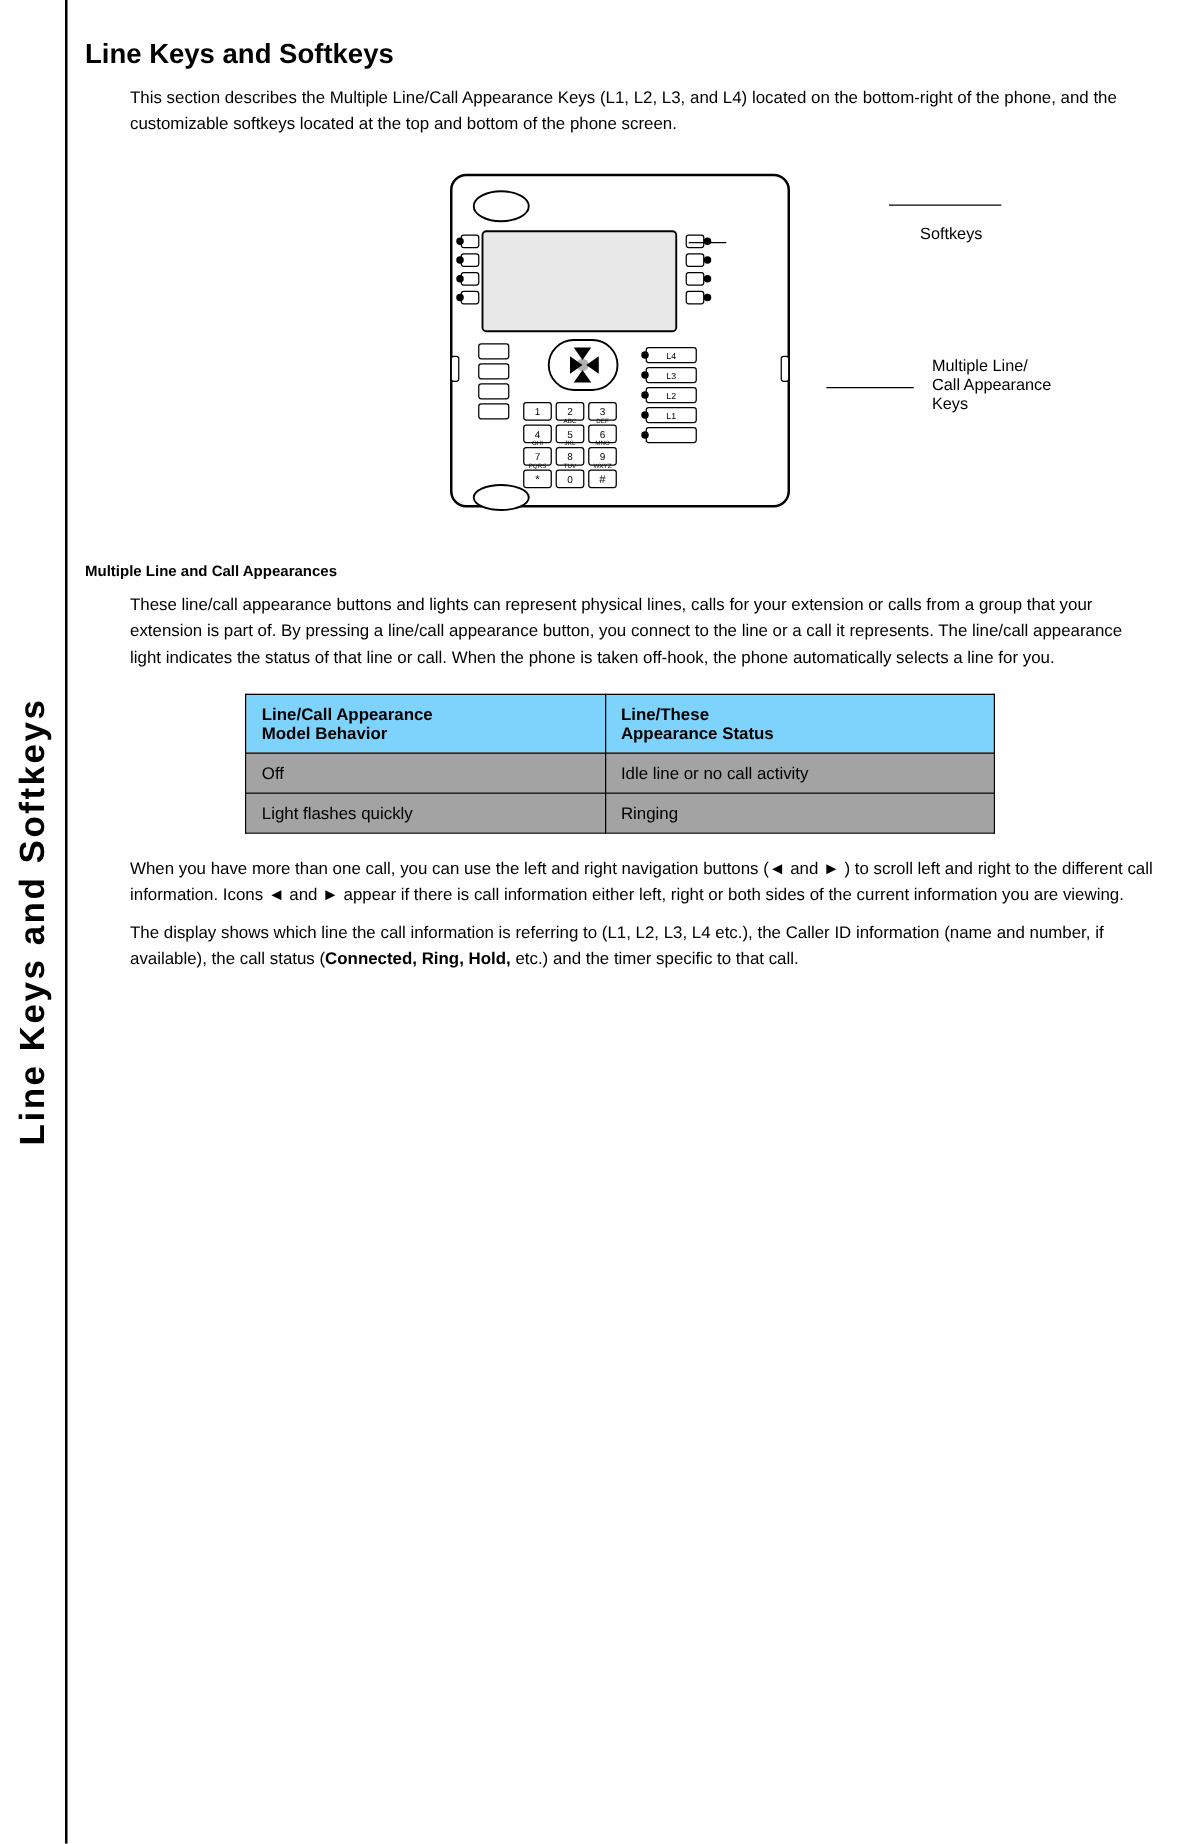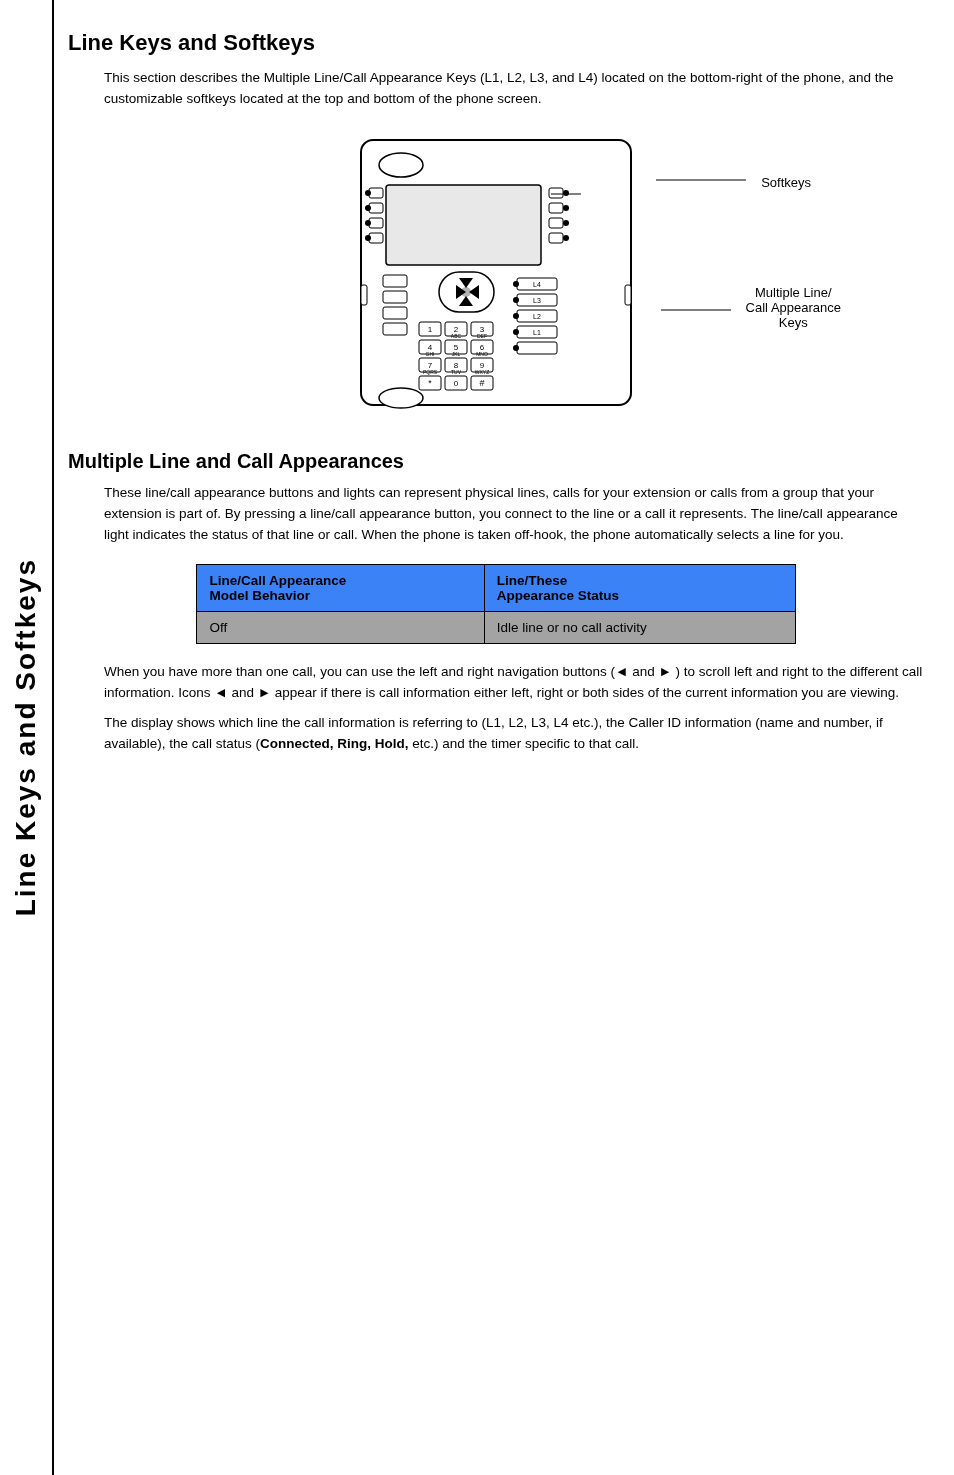--- a/index.html
+++ b/index.html
@@ -65,21 +65,21 @@
     .diagram-container {
       display: flex;
       justify-content: center;
       align-items: flex-start;
       margin: 20px 0 30px 0;
       position: relative;
     }
 
     
     .section-heading {
-      font-size: 20px;
+      font-size: 12px;
       font-weight: bold;
       margin-bottom: 10px;
       margin-top: 10px;
       color: #000;
     }
 
     
     .appearance-table {
       border-collapse: collapse;
       margin: 18px auto;
@@ -88,21 +88,21 @@
     }
     .appearance-table th,
     .appearance-table td {
       border: 1px solid #000;
       padding: 8px 12px;
       vertical-align: top;
       text-align: left;
     }
     .appearance-table th {
       font-weight: bold;
-      background: #3b82f6;
+      background: #7dd3fc;
     }
     .appearance-table td {
       background: #a3a3a3;
     }
 
     
     .page-footer {
       margin-top: 30px;
       font-size: 13.5px;
       color: #000;
@@ -236,28 +236,28 @@
         <circle cx="205" cy="218" r="3" fill="black"></circle>
 
         <line x1="240" y1="64" x2="270" y2="64" stroke="black" stroke-width="1"></line>
 
         <ellipse cx="90" cy="268" rx="22" ry="10" fill="white" stroke="black" stroke-width="1.5"></ellipse>
 
         <rect x="50" y="155" width="6" height="20" rx="2" fill="white" stroke="black" stroke-width="1"></rect>
         <rect x="314" y="155" width="6" height="20" rx="2" fill="white" stroke="black" stroke-width="1"></rect>
       </svg>
 
-      <div style="position:absolute; top:40px; right:-130px; display:flex; align-items:flex-end; gap:5px;">
+      <div style="position:absolute; top:24px; right:-130px; display:flex; align-items:center; gap:5px;flex-direction:column;">
         <svg width="100" height="20">
           <line x1="0" y1="10" x2="90" y2="10" stroke="black" stroke-width="1"></line>
         </svg>
         <span style="font-size:13px; white-space:nowrap;">Softkeys</span>
       </div>
 
-      <div style="position:absolute; top:155px; right:-160px; display:flex; align-items:flex-start; gap:5px;text-align:center;">
+      <div style="position:absolute; top:155px; right:-160px; display:flex; align-items:flex-start; gap:5px;">
         <svg width="80" height="50">
           <line x1="0" y1="25" x2="70" y2="25" stroke="black" stroke-width="1"></line>
         </svg>
         <div style="font-size:13px;">
           <div>Multiple Line/</div>
           <div>Call Appearance</div>
           <div>Keys</div>
         </div>
       </div>
     </div>
@@ -279,20 +279,24 @@
           <span>Line/These</span><br>
           <span>Appearance Status</span>
         </th>
       </tr>
     </thead>
     <tbody id="table-body">
     <tr>
           <td>Off</td>
           <td>Idle line or no call activity</td>
         </tr>
+        <tr>
+          <td>Light flashes quickly</td>
+          <td>Ringing</td>
+        </tr>
       </tbody>
   </table>
 
   <p class="body-text">
     <span>When you have more than one call, you can use the left and right navigation buttons (◄ and ► ) to scroll left and right to the different call information. Icons ◄ and ► appear if there is call information either left, right or both sides of the current information you are viewing.</span>
   </p>
 
   <p class="body-text">
     <span>The display shows which line the call information is referring to (L1, L2, L3, L4 etc.), the Caller ID information (name and number, if available), the call status (</span><span class="bold-inline">Connected, Ring, Hold,</span><span> etc.) and the timer specific to that call.</span>
   </p>

